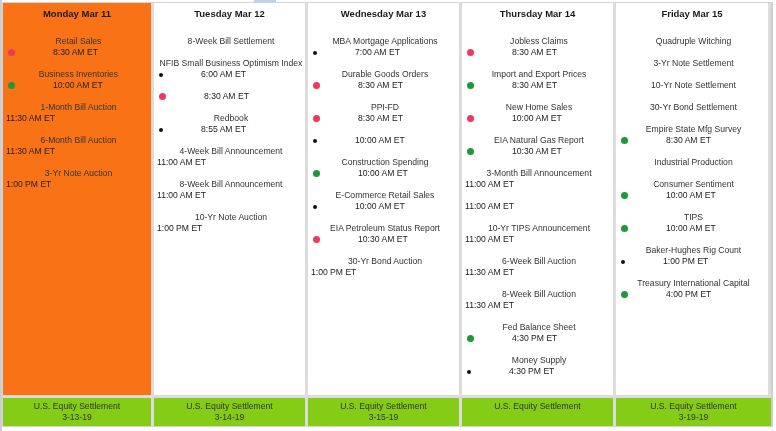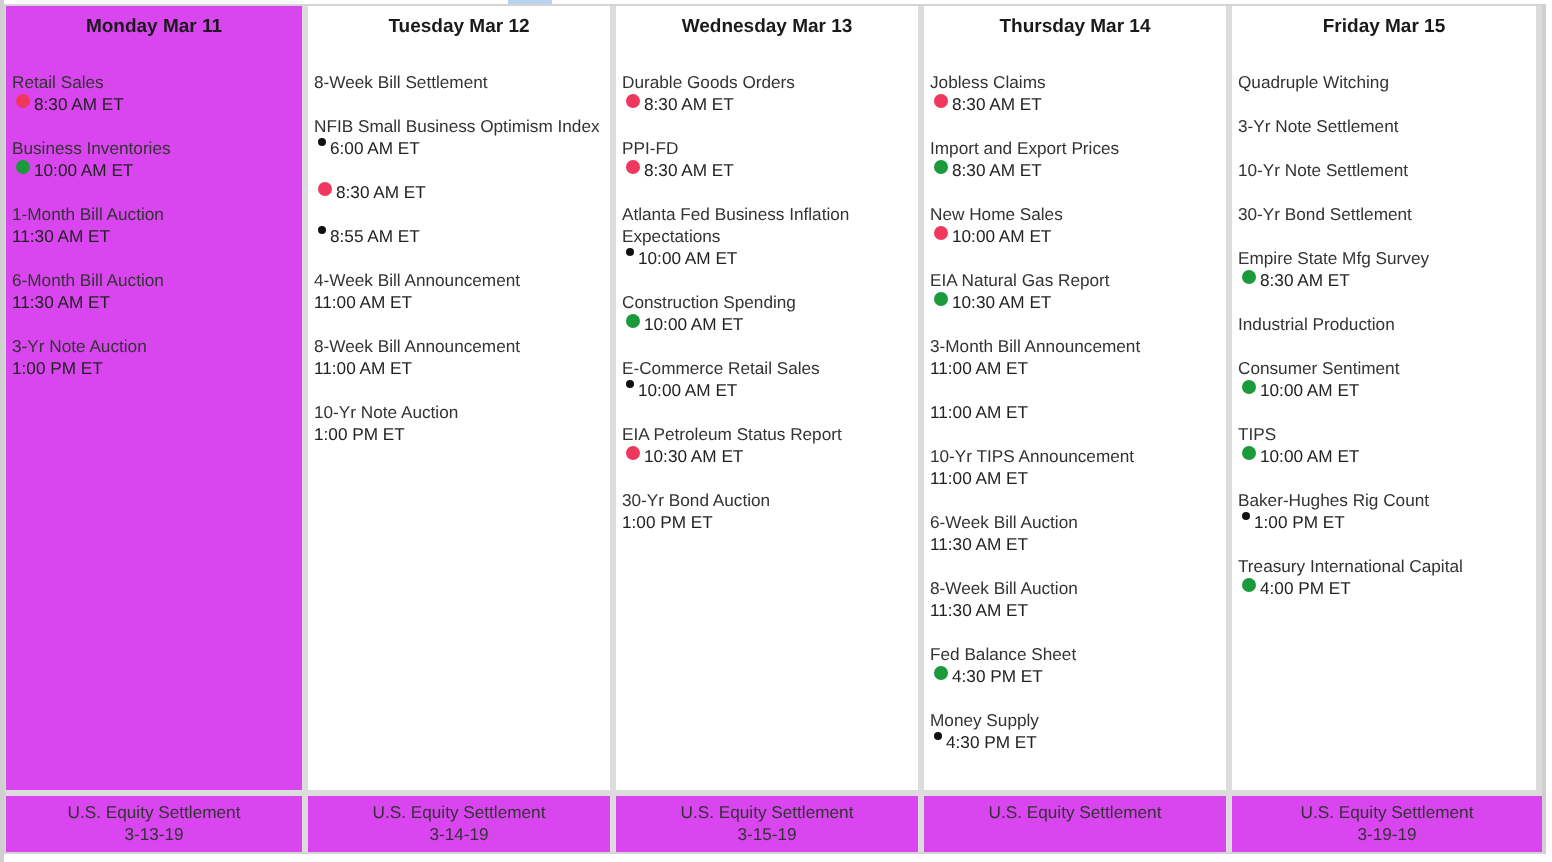--- a/index.html
+++ b/index.html
@@ -7,33 +7,33 @@
          font-family: "Liberation Sans", "DejaVu Sans", sans-serif; color: #222; }
   .topbar-accent { position: absolute; left: 254px; top: 0; width: 22px; height: 2px; background: #b9d4f0; }
   .frame { position: absolute; left: 2px; top: 2px; width: 771px; height: 425px;
            border: 1px solid #d4d4d4; border-right: 2px solid #cfcfcf; box-sizing: border-box; }
   .left-edge { position: absolute; left: 0; top: 0; width: 2px; height: 431px; background: #cfcfcf; }
   .grid { position: absolute; left: 3px; top: 3px; width: 768px; height: 423px;
           display: grid; grid-template-columns: 151px 154px 154px 154px 155px;
           grid-template-rows: 392px 31px; }
   .col { border-right: 3px solid #dcdcdc; box-sizing: border-box; position: relative; overflow: hidden; }
   .col:last-child { border-right: none; }
-  .col.today { background: #d946ef; }
+  .col.today { background: #f97316; }
   .col-head { height: 20px; line-height: 20px; text-align: center; font-weight: bold;
               font-size: 9.5px; color: #1a1a1a; padding-top: 1px; }
   .events { padding: 12px 0 0 3px; }
   .event { margin-bottom: 11px; font-size: 8.6px; line-height: 11px; color: #333; }
-  .event .name { display: block; }
-  .event .time { display: flex; color: #222; }
+  .event .name { display: block; text-align: center; }
+  .event .time { display: flex; align-items: center; color: #222; gap: 36px; }
   .dot { display: inline-block; border-radius: 50%; margin-right: 2px; }
   .dot.red { width: 7px; height: 7px; background: #f0385e; margin-left: 2px; }
   .dot.green { width: 7px; height: 7px; background: #1a9a3a; margin-left: 2px; }
   .dot.black { width: 4px; height: 4px; background: #111; margin-left: 2px; margin-right: 2px; }
   .foot { border-right: 3px solid #dcdcdc; border-top: 3px solid #dcdcdc; box-sizing: border-box;
-          text-align: center; font-size: 8.6px; line-height: 11px; color: #333; padding-top: 3px; background: #d946ef; }
+          text-align: center; font-size: 8.6px; line-height: 11px; color: #333; padding-top: 3px; background: #84cc16; }
   .foot:last-child { border-right: none; }
 </style>
 </head>
 <body>
 
 <div class="left-edge"></div>
 <div class="topbar-accent"></div>
 <div class="frame"></div>
 
 <div class="grid" id="grid">
@@ -88,20 +88,21 @@
             <span>6:00 AM ET</span>
           </span>
         </div>
         <div class="event">
           <span class="time">
             <span class="dot red"></span>
             <span>8:30 AM ET</span>
           </span>
         </div>
         <div class="event">
+          <span class="name">Redbook</span>
           <span class="time">
             <span class="dot black"></span>
             <span>8:55 AM ET</span>
           </span>
         </div>
         <div class="event">
           <span class="name">4-Week Bill Announcement</span>
           <span class="time">
             <span>11:00 AM ET</span>
           </span>
@@ -117,35 +118,41 @@
           <span class="time">
             <span>1:00 PM ET</span>
           </span>
         </div>
       </div>
     </div>
     <div class="col">
       <div class="col-head">Wednesday Mar 13</div>
       <div class="events">
         <div class="event">
+          <span class="name">MBA Mortgage Applications</span>
+          <span class="time">
+            <span class="dot black"></span>
+            <span>7:00 AM ET</span>
+          </span>
+        </div>
+        <div class="event">
           <span class="name">Durable Goods Orders</span>
           <span class="time">
             <span class="dot red"></span>
             <span>8:30 AM ET</span>
           </span>
         </div>
         <div class="event">
           <span class="name">PPI-FD</span>
           <span class="time">
             <span class="dot red"></span>
             <span>8:30 AM ET</span>
           </span>
         </div>
         <div class="event">
-          <span class="name">Atlanta Fed Business Inflation Expectations</span>
           <span class="time">
             <span class="dot black"></span>
             <span>10:00 AM ET</span>
           </span>
         </div>
         <div class="event">
           <span class="name">Construction Spending</span>
           <span class="time">
             <span class="dot green"></span>
             <span>10:00 AM ET</span>

